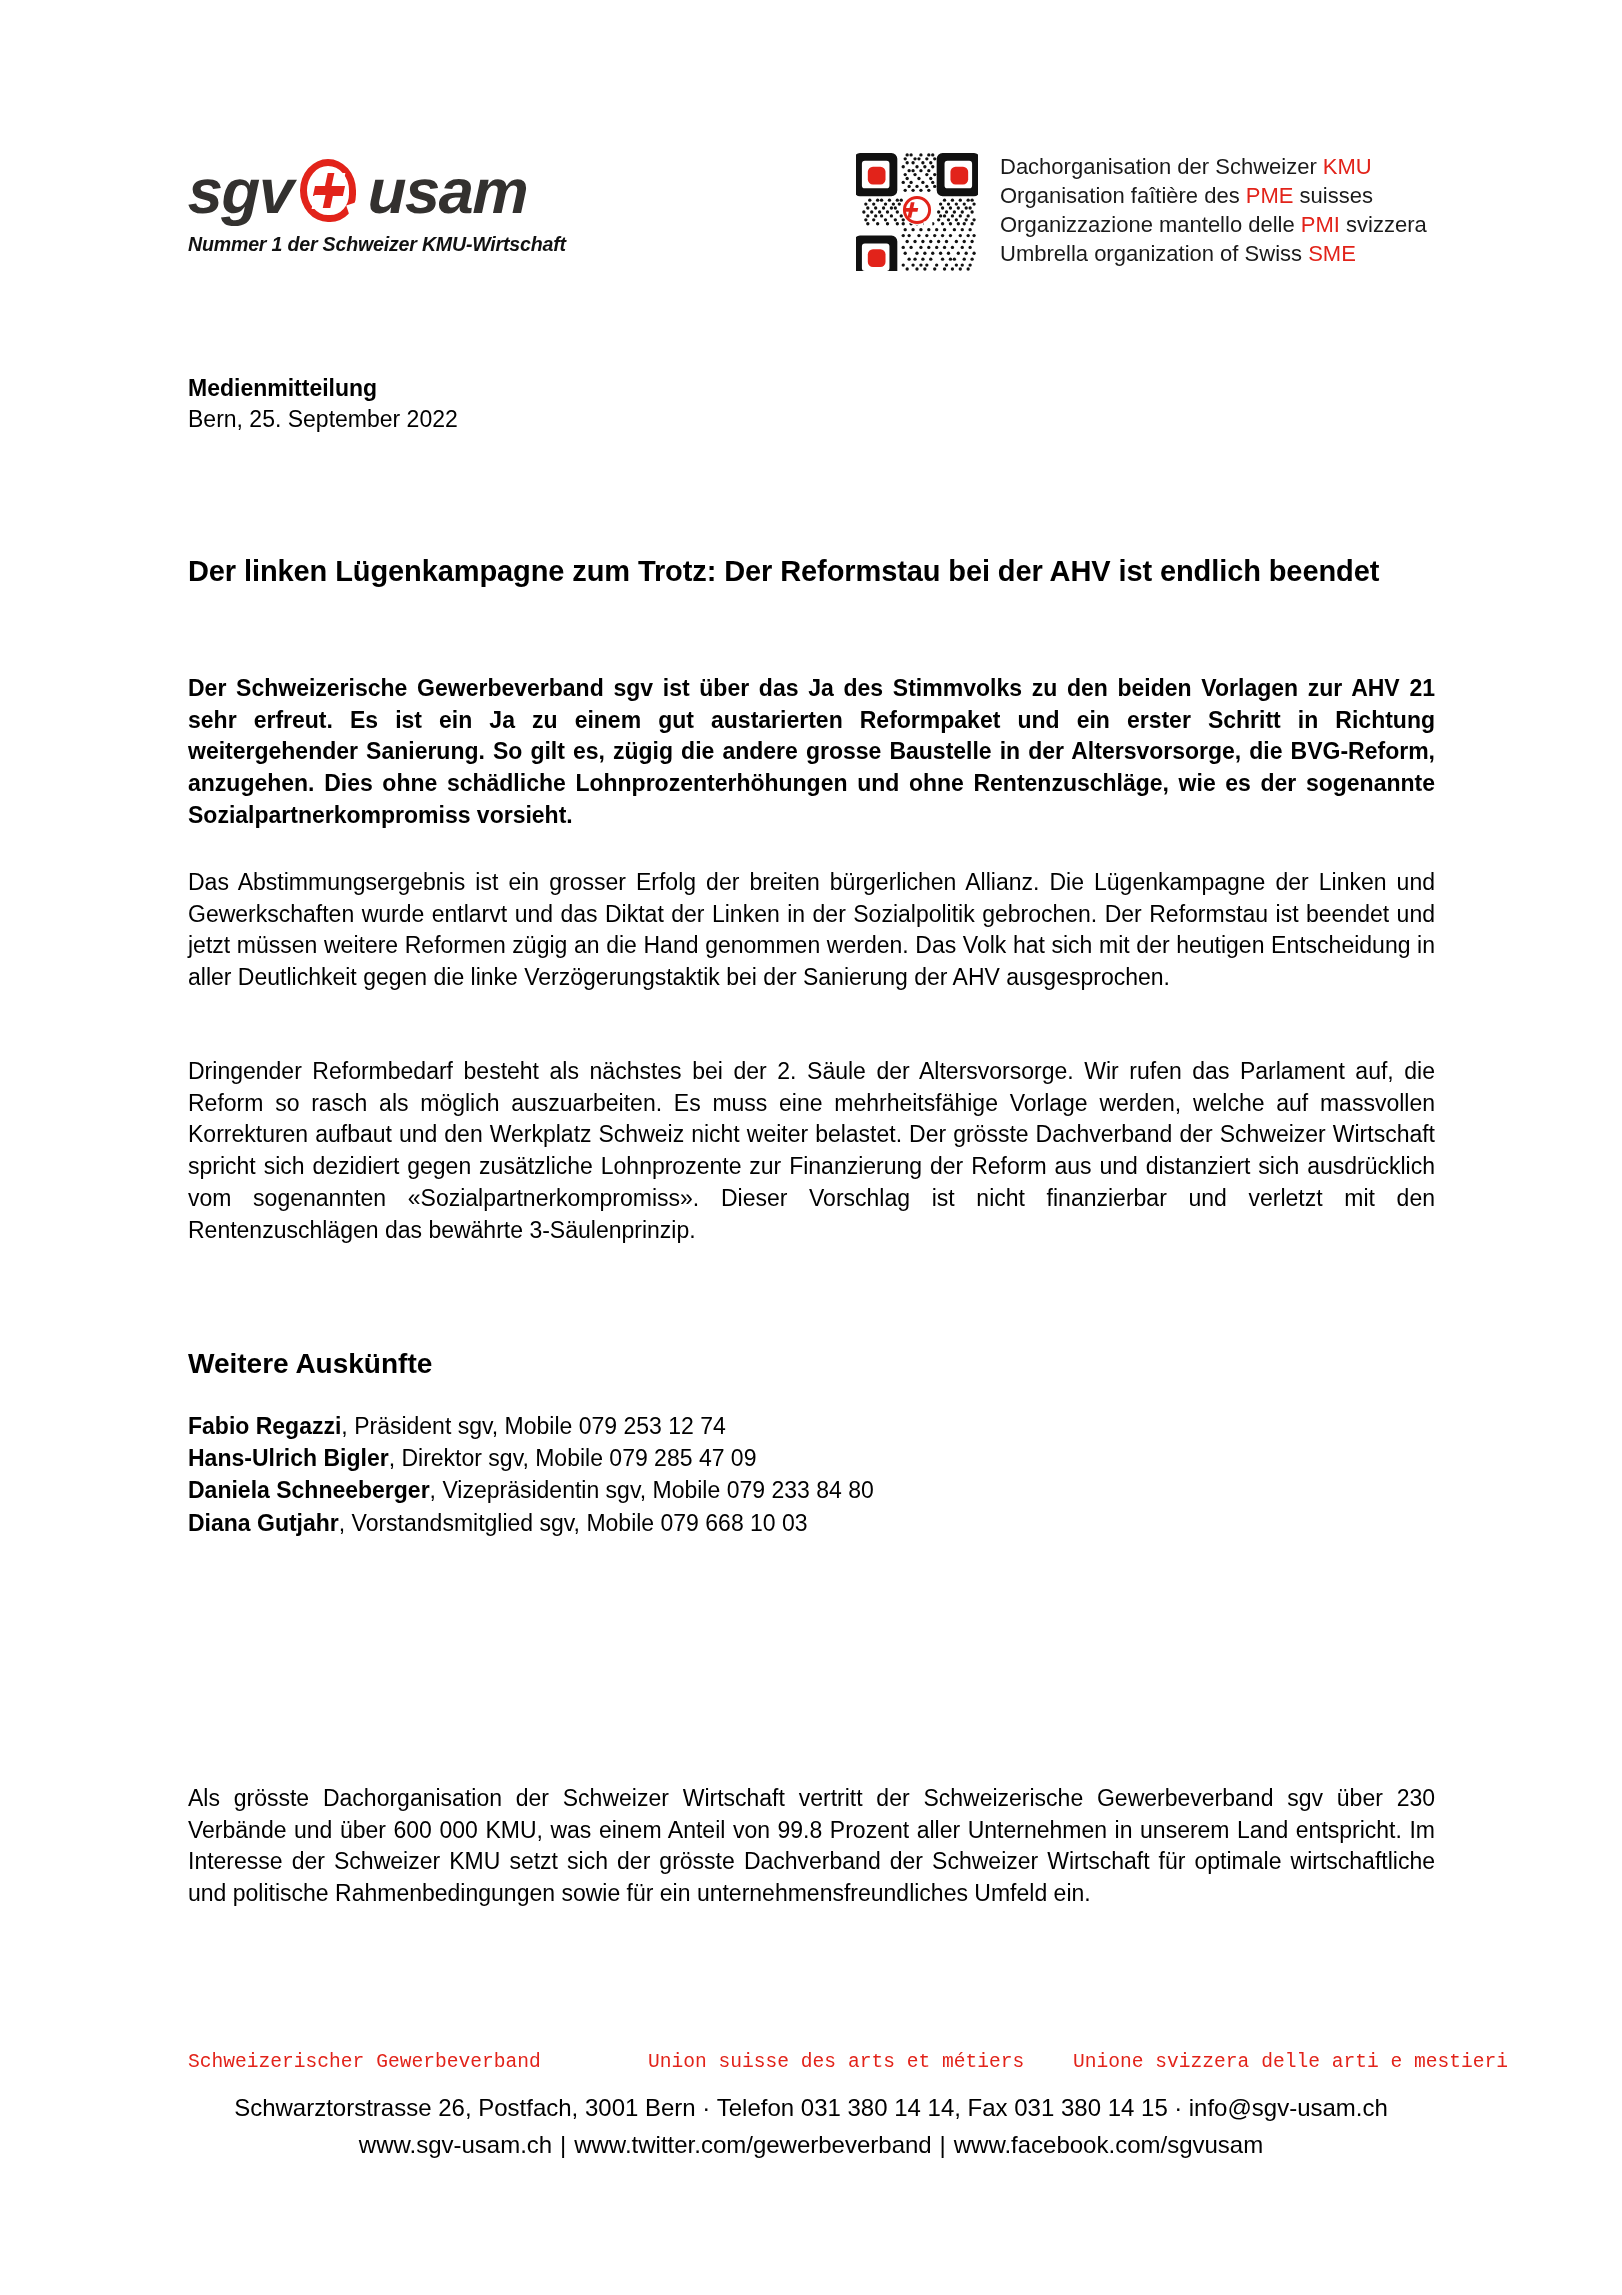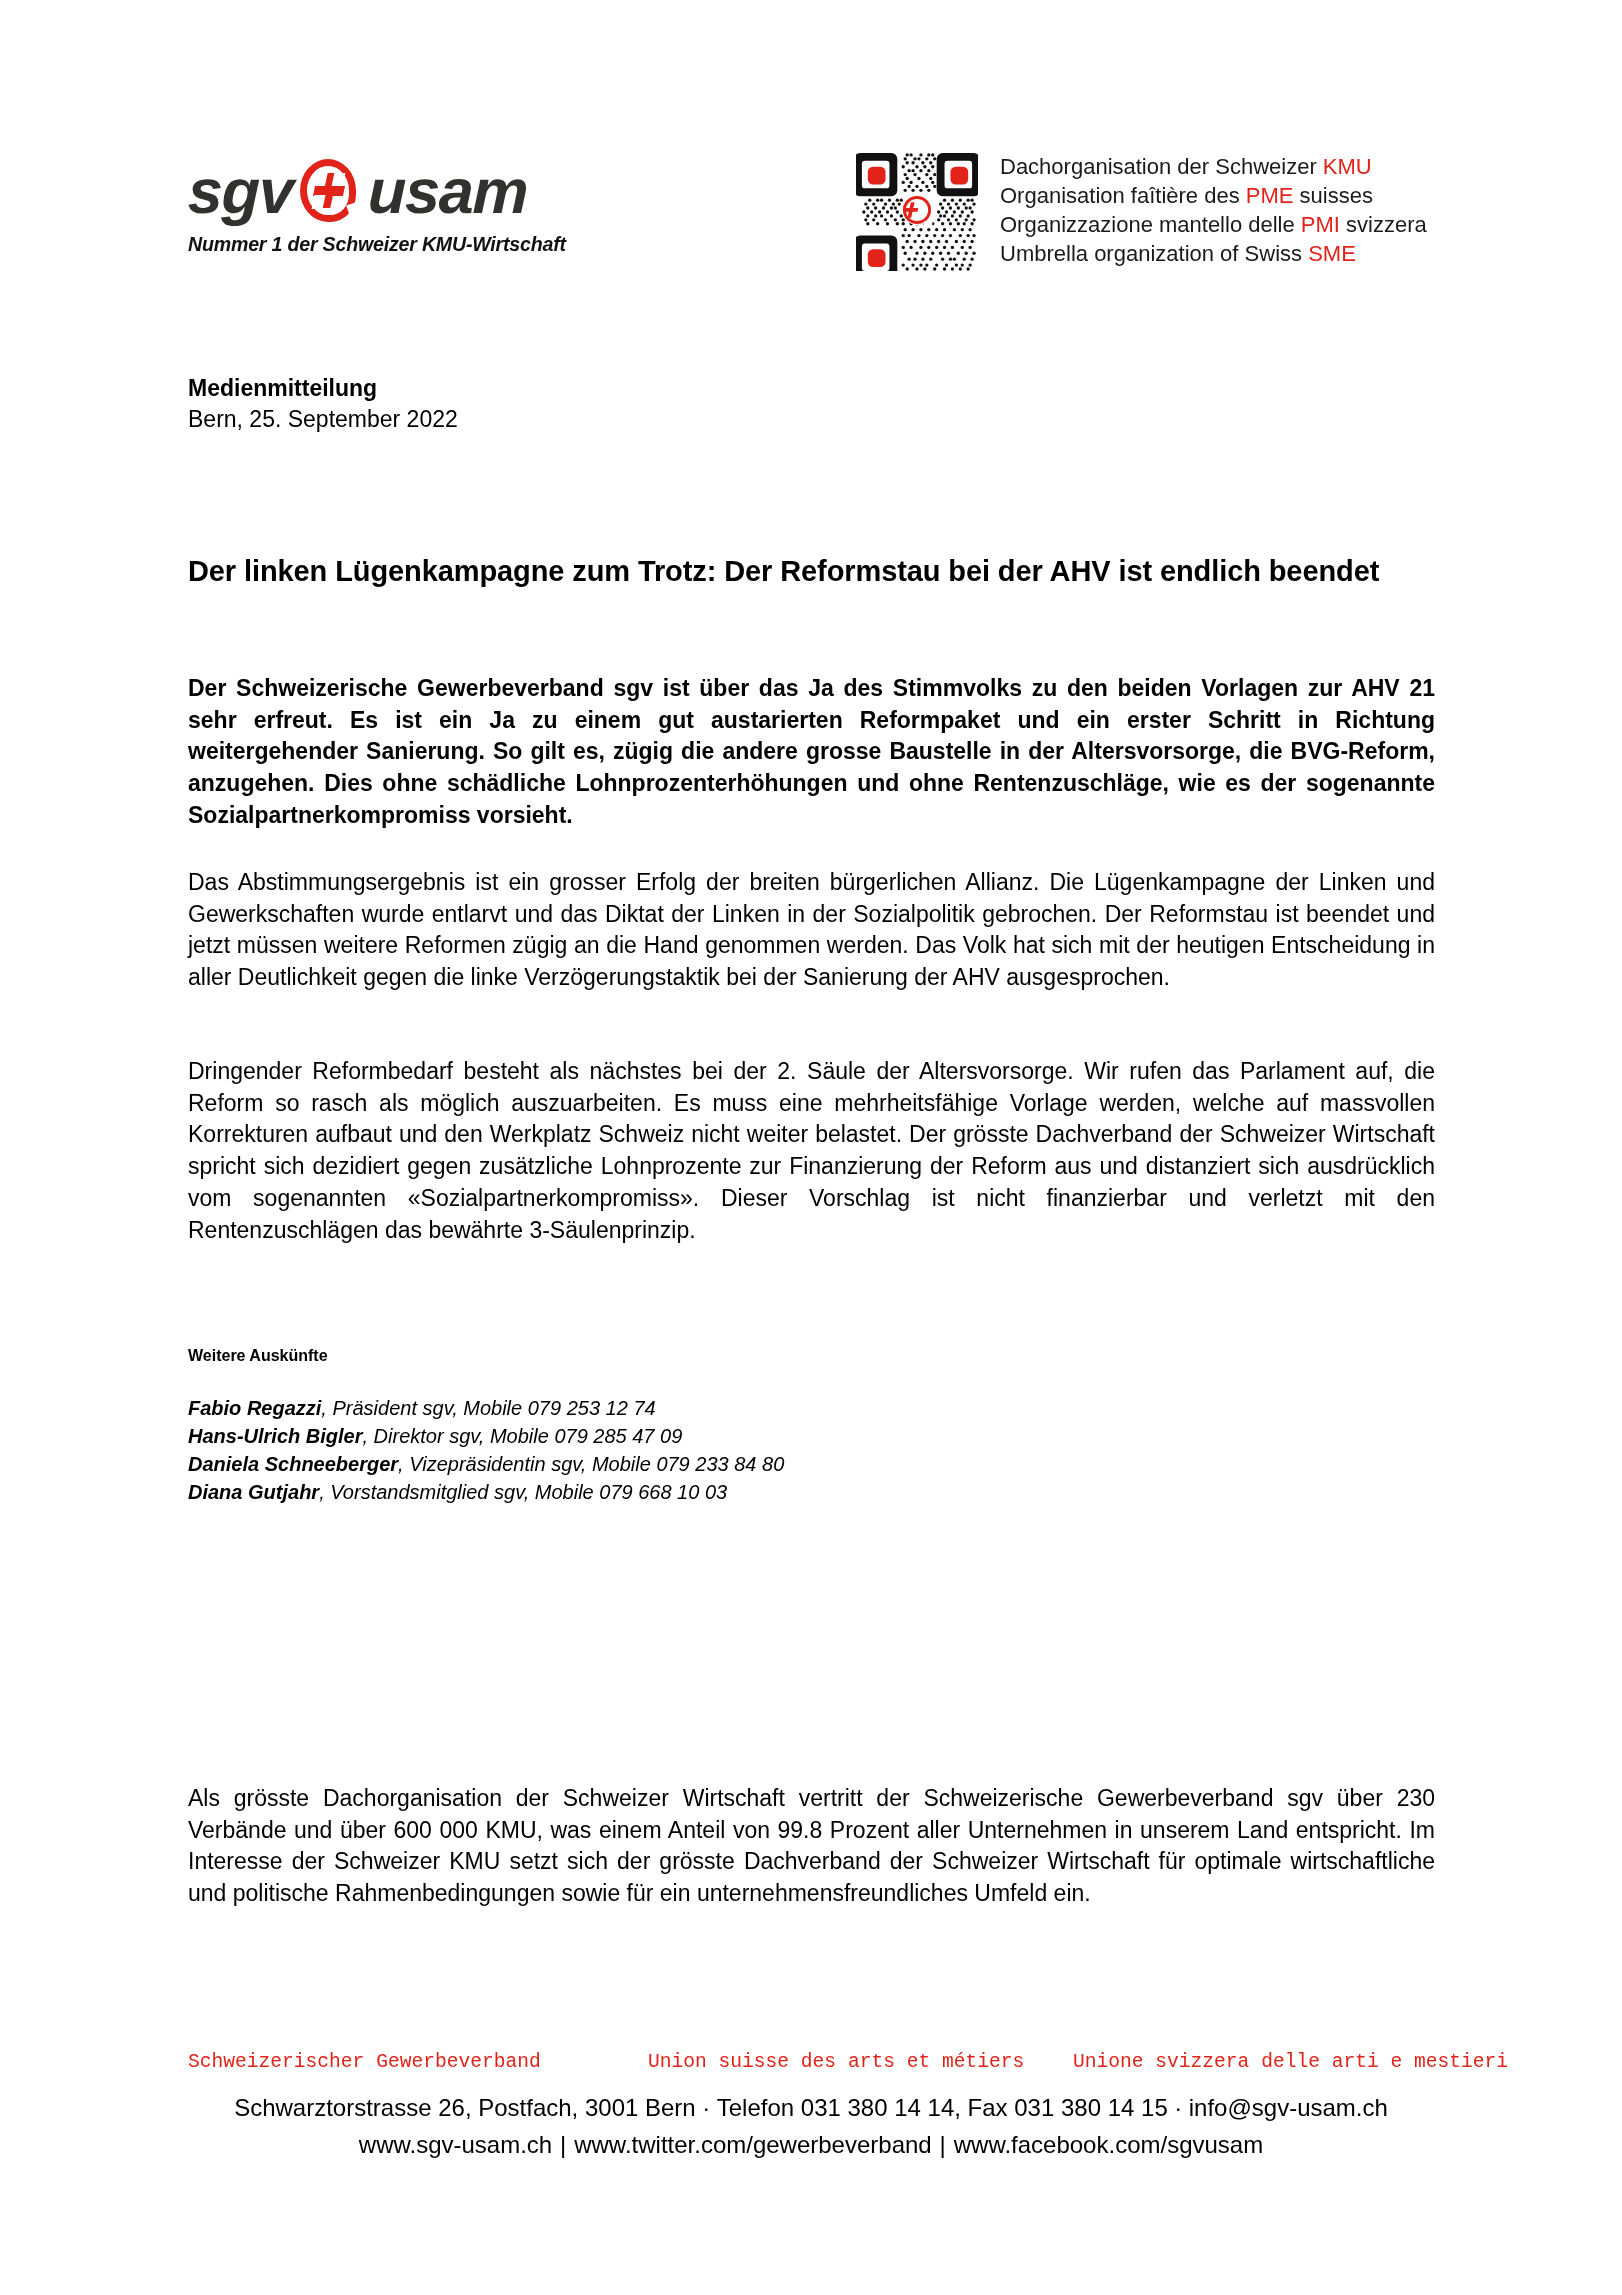--- a/index.html
+++ b/index.html
@@ -196,29 +196,28 @@
   .para-1 { top: 844px; }
   .para-2 { top: 1033px; }
 
   .contact-section {
     position: absolute;
     top: 1345px;
     left: 0;
     width: 1247px;
   }
   .contact-title {
-    font-size: 16px;
+    font-size: 28px;
     font-weight: bold;
     line-height: 1.34;
     margin-bottom: 27.5px;
   }
   .contact-line {
-    font-size: 20px;
+    font-size: 23px;
     line-height: 1.40;
-    font-style: italic;
   }
   .contact-line .nm { font-weight: bold; }
 
   .boilerplate {
     position: absolute;
     top: 1760px;
     left: 0;
     width: 1247px;
     font-size: 23px;
     line-height: 1.38;

